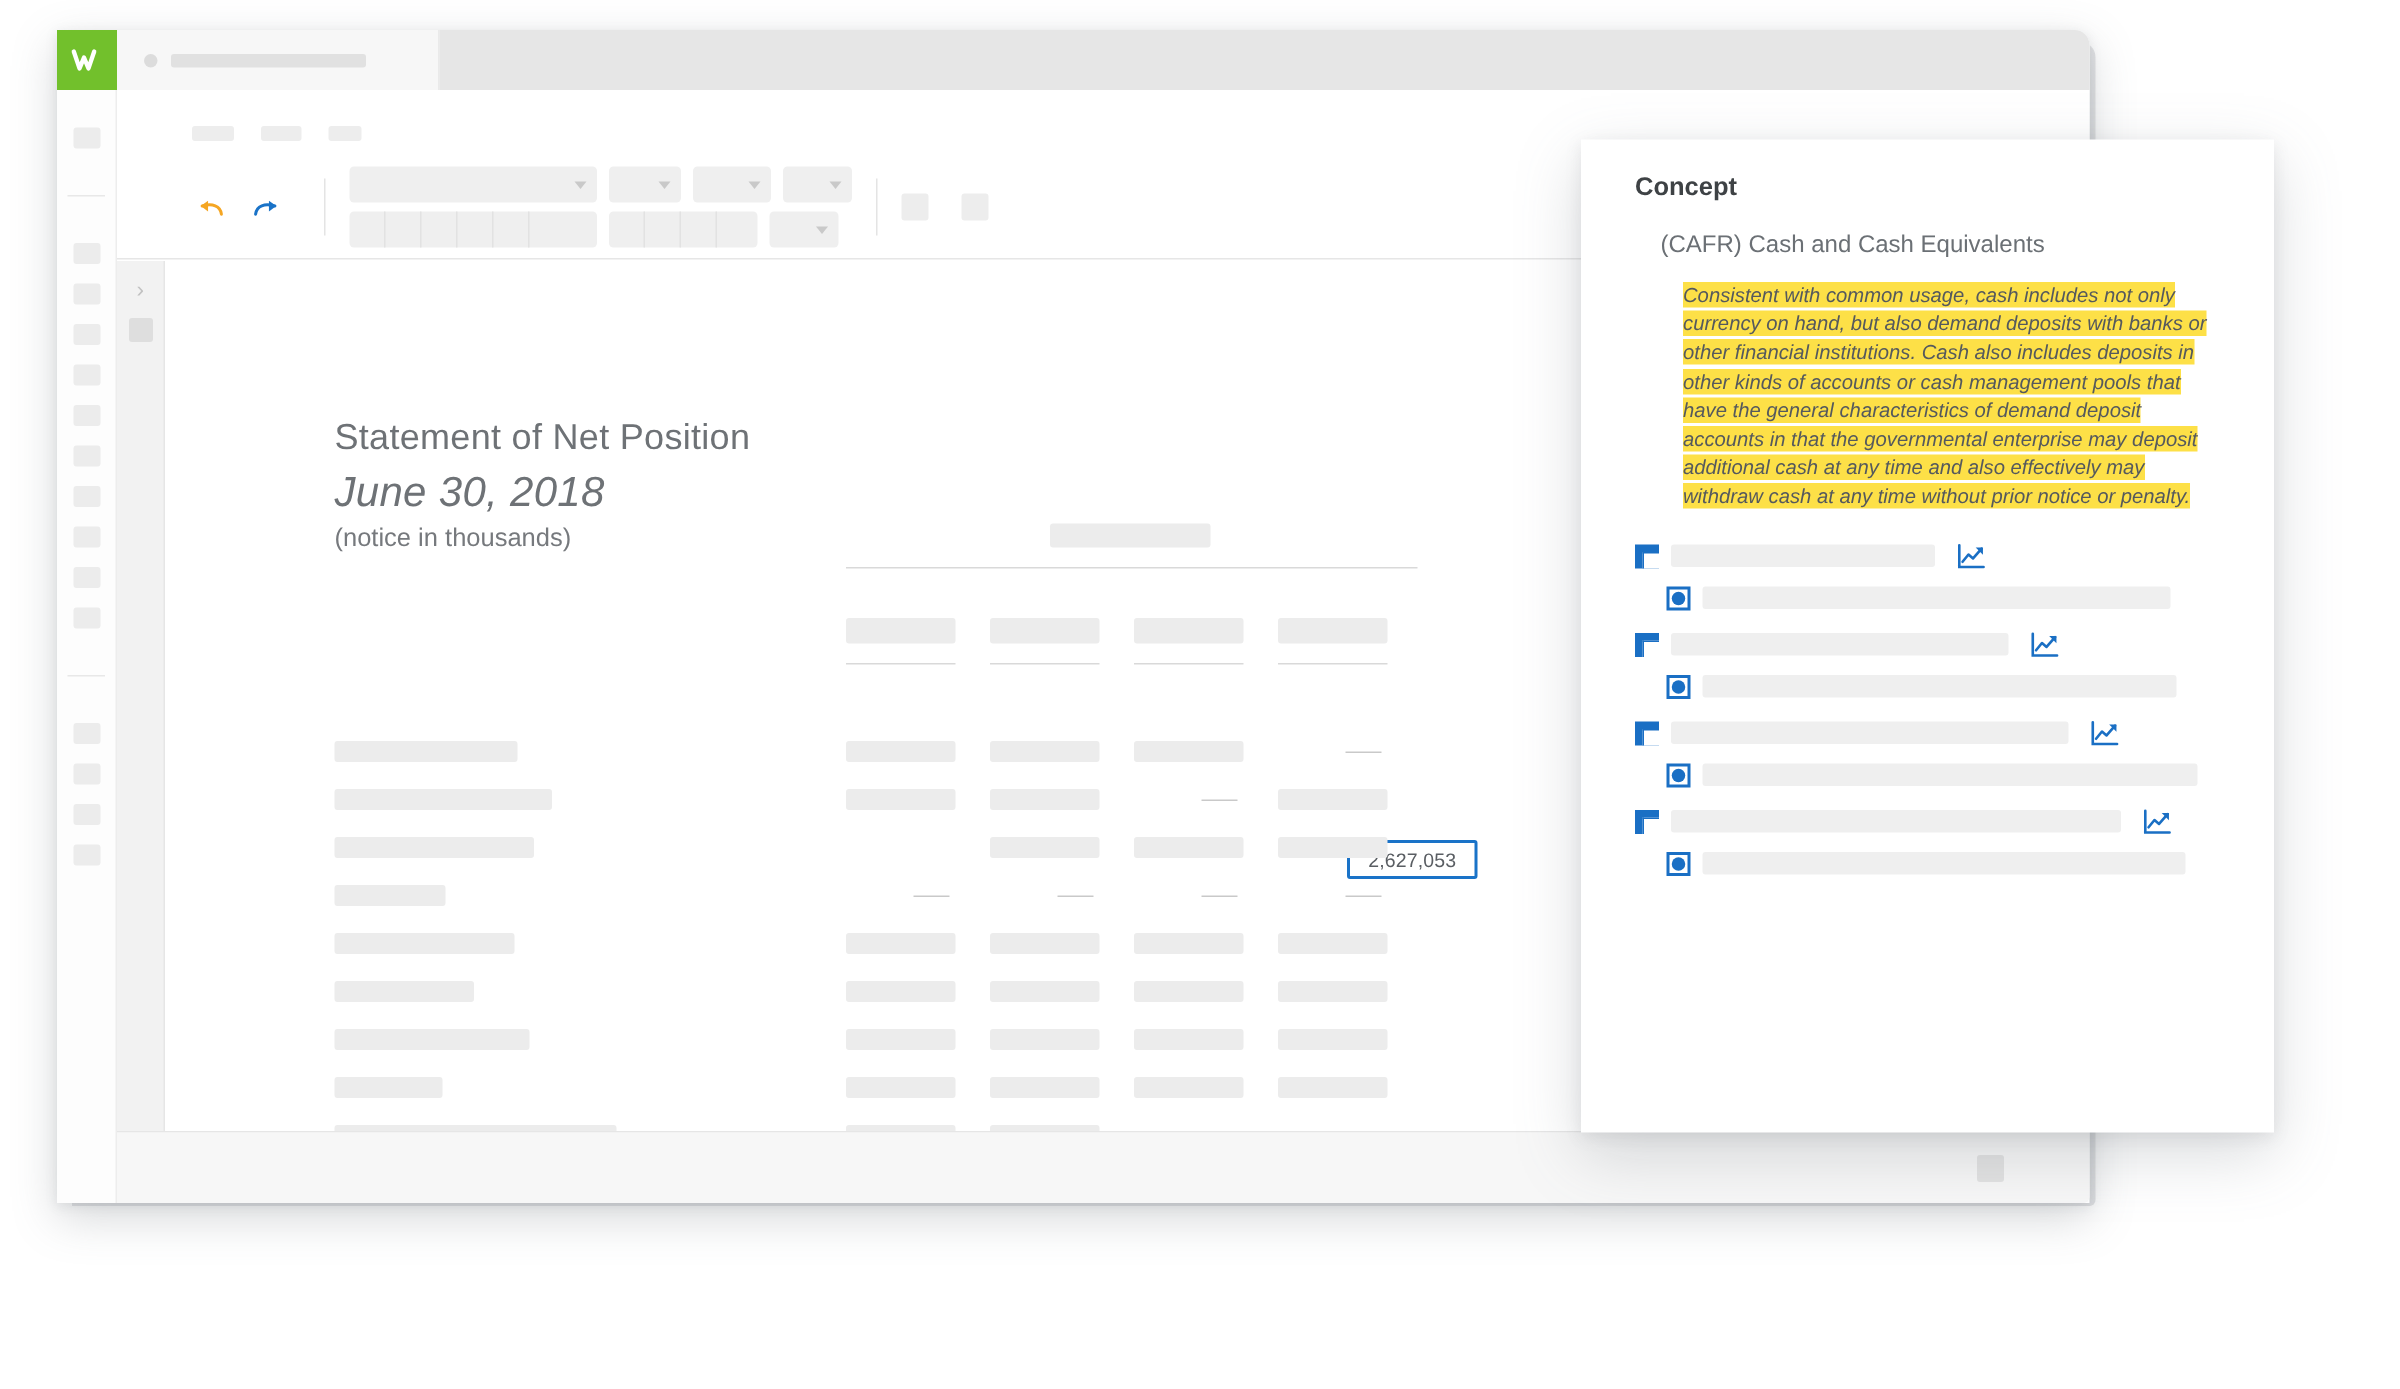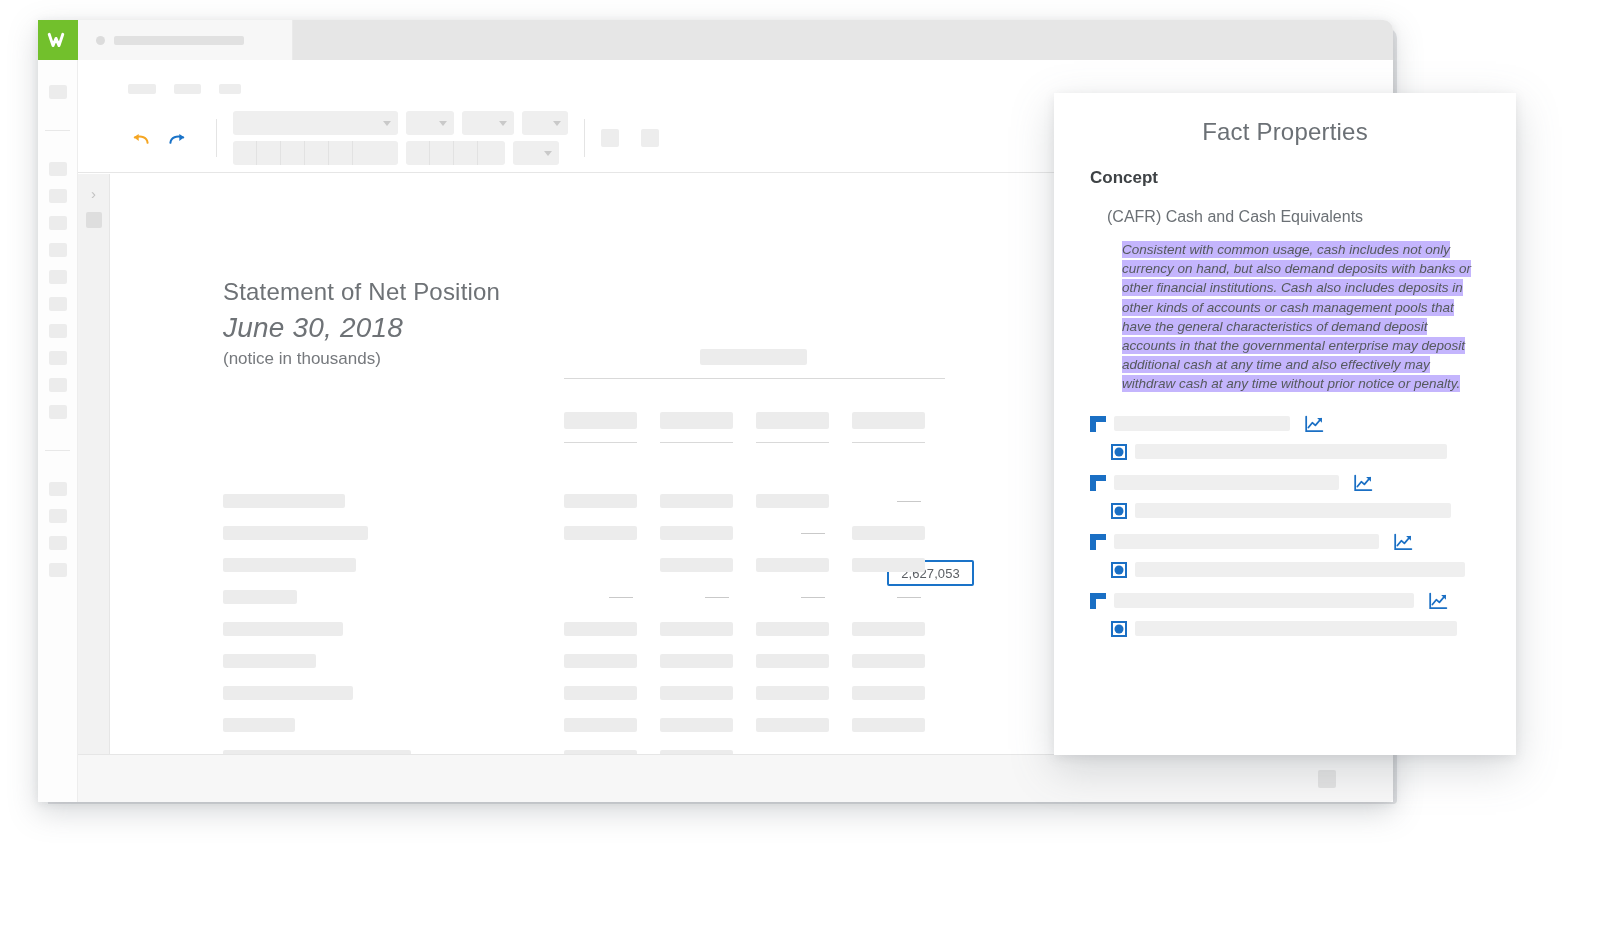--- a/index.html
+++ b/index.html
@@ -336,21 +336,21 @@
     background: #c9c9c9;
   }
 
   .c0 { left: 341px; }
   .c1 { left: 437px; }
   .c2 { left: 533px; }
   .c3 { left: 629px; }
 
   .selected-cell {
     position: absolute;
-    left: 323px;
+    left: 334px;
     top: 2px;
     width: 87px;
     height: 26px;
     border: 2px solid #1a73c8;
     background: #ffffff;
     border-radius: 2px;
     display: flex;
     align-items: center;
     justify-content: center;
     color: #5a5e63;
@@ -410,21 +410,21 @@
   }
   .fp-def {
     margin: 14px 32px 0 68px;
     color: #55595d;
     font-size: 13.5px;
     font-style: italic;
     line-height: 19.2px;
     font-weight: 300;
   }
   .fp-def span {
-    background: #c4b5fd;
+    background: #fde047;
     box-decoration-break: clone;
     -webkit-box-decoration-break: clone;
     padding: 1px 0;
     font-style: italic;
   }
   .fp-dims-title {
     color: #3e4245;
     font-size: 17px;
     font-weight: bold;
     padding: 24px 0 0 36px;
@@ -716,21 +716,20 @@
     </div>
 
     <div class="statusbar">
       <div class="status-sq"></div>
     </div>
 
   </div>
 
   <div class="fact-panel">
 
-    <div class="fp-title">Fact Properties</div>
 
     <div class="fp-section">Concept</div>
 
     <div class="fp-concept">(CAFR) Cash and Cash Equivalents</div>
 
     <div class="fp-def"><span>Consistent with common usage, cash includes not only currency on hand, but also demand deposits with banks or other financial institutions. Cash also includes deposits in other kinds of accounts or cash management pools that have the general characteristics of demand deposit accounts in that the governmental enterprise may deposit additional cash at any time and also effectively may withdraw cash at any time without prior notice or penalty.</span></div>
 
 
     <div class="dims" id="dims">
         <div class="dim-group">

